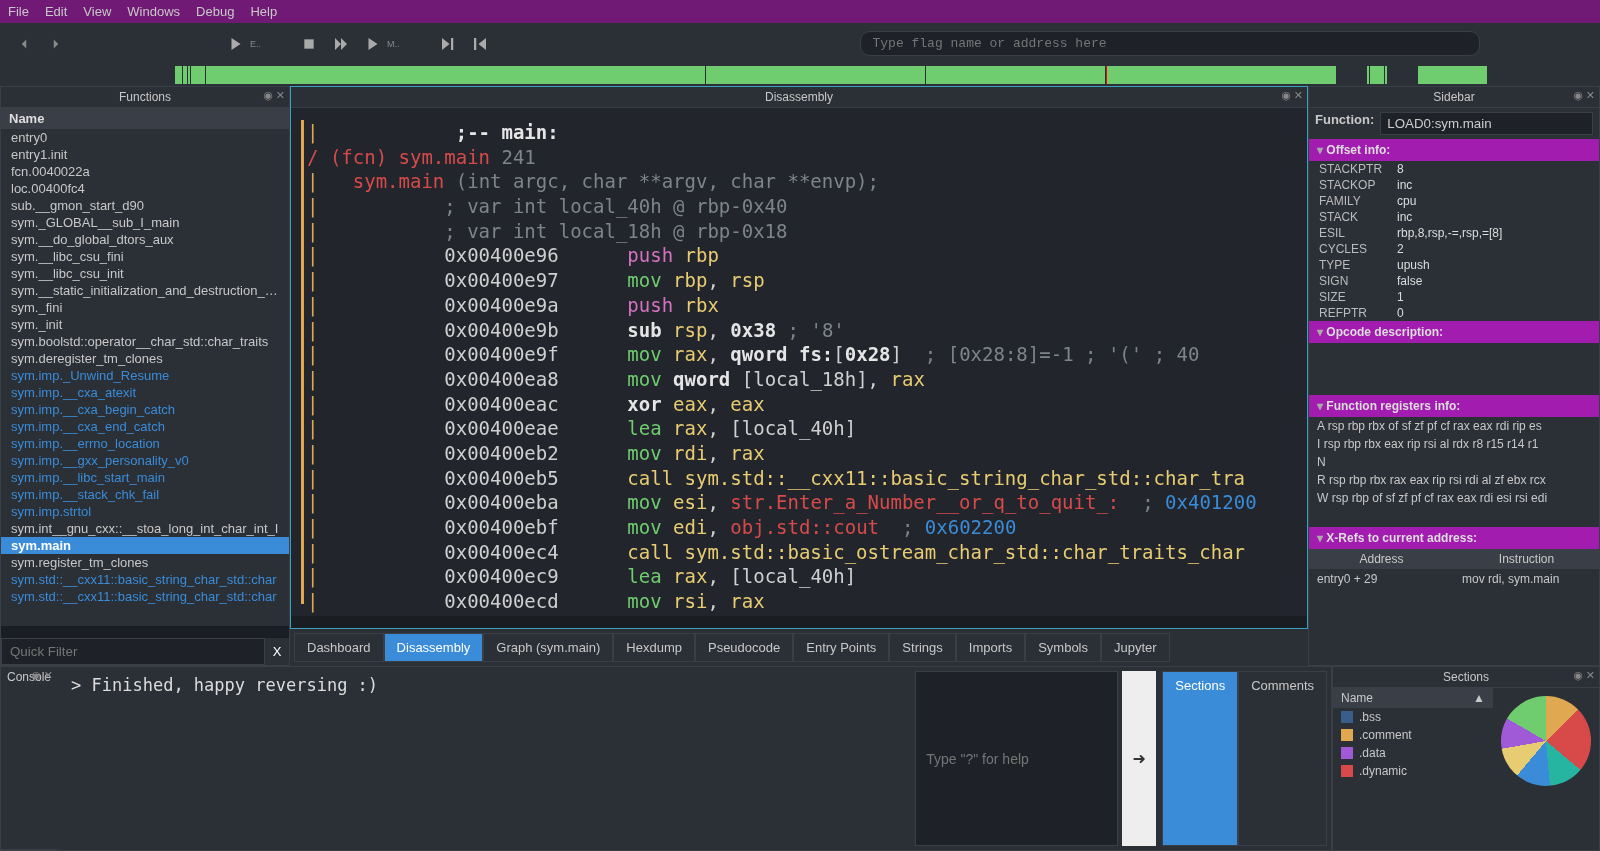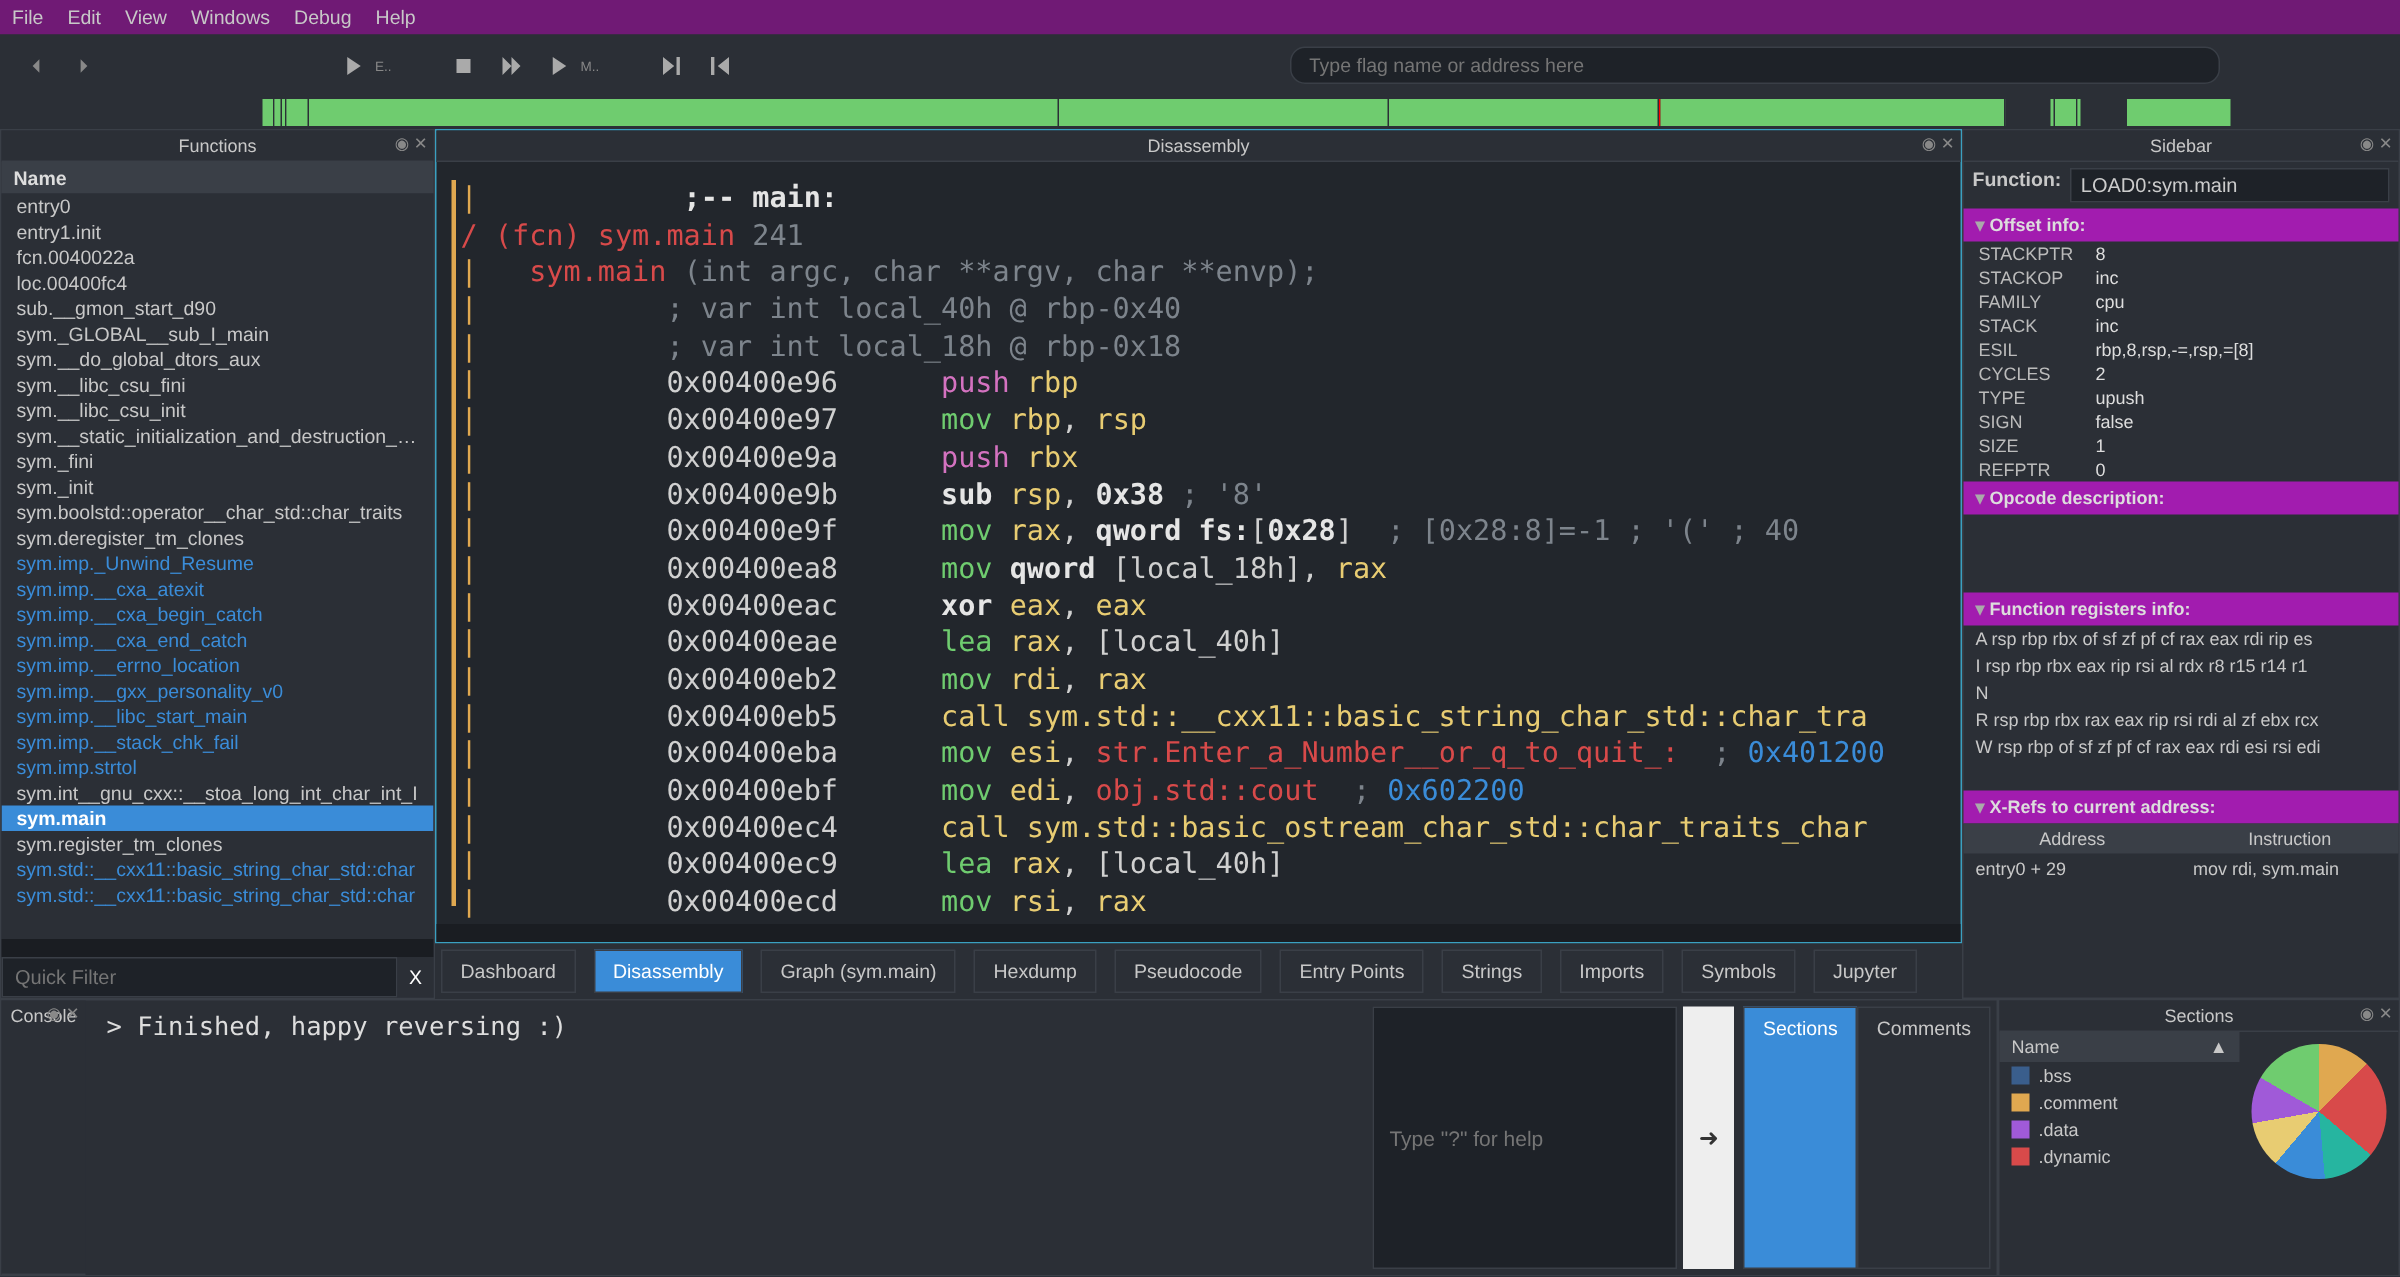--- a/index.html
+++ b/index.html
@@ -38,20 +38,21 @@
 .tool-spacer { width: 140px; }
 .addr-input {
   flex: 0 0 620px;
   background: #1e2228;
   border: 1px solid #3a3f47;
   border-radius: 10px;
   padding: 4px 12px;
   color: #bef264;
   font-size: 13px;
   margin-left: 360px;
+  font-family: Liberation Mono, monospace;
 }
 .mapbar {
   height: 18px;
   background: #2b2f36;
   display: flex;
   align-items: stretch;
   margin: 2px 0;
 }
 .mapbar .seg-dark { background: #2b2f36; }
 .mapbar .seg-green { background: #6fcc6f; border-right: 1px solid #2b2f36;}
@@ -142,21 +143,21 @@
 .c-cyan{color:#e5e5e5;font-weight:bold;}
 .c-green{color:#6fcc6f;}
 .c-yellow{color:#e8cc72;}
 .c-pink{color:#d472c0;}
 .c-white{color:#d0d0d0;}
 .c-blue{color:#3a8cd8;}
 .tab-row {
   display: flex;
   background: #2b2f36;
   padding: 4px;
-  gap: 12px;
+  gap: 0;
 }
 .tab-row .tab {
   padding: 6px 12px;
   border: 1px solid #3a3f47;
   background: #2b2f36;
   color: #c8c8c8;
   font-size: 13px;
   cursor: pointer;
 }
 .tab-row .tab.active { background: #3a8cd8; color: #fff; }

